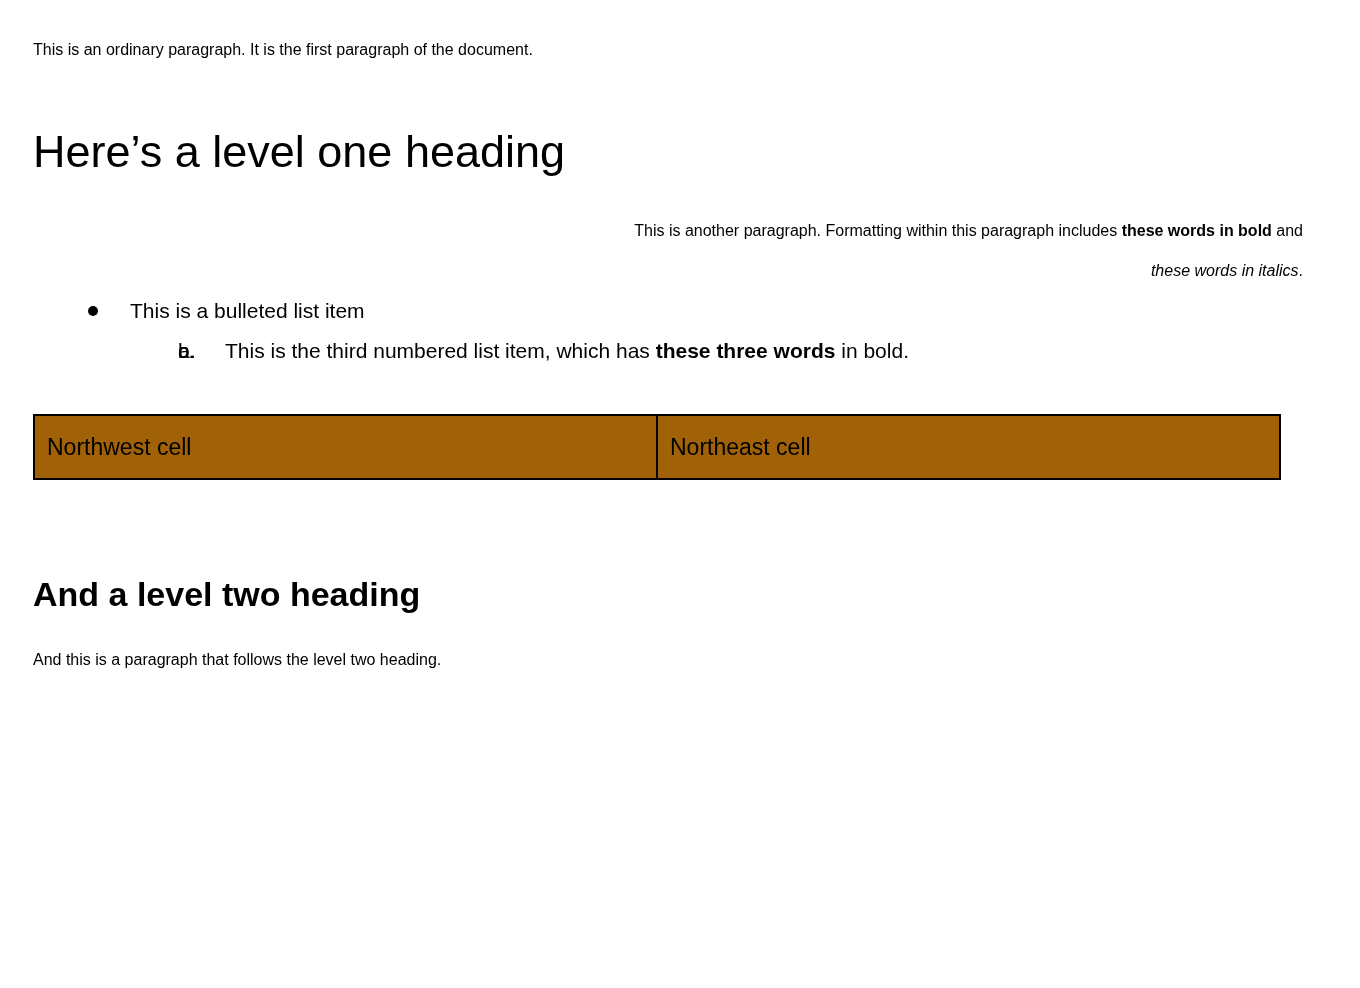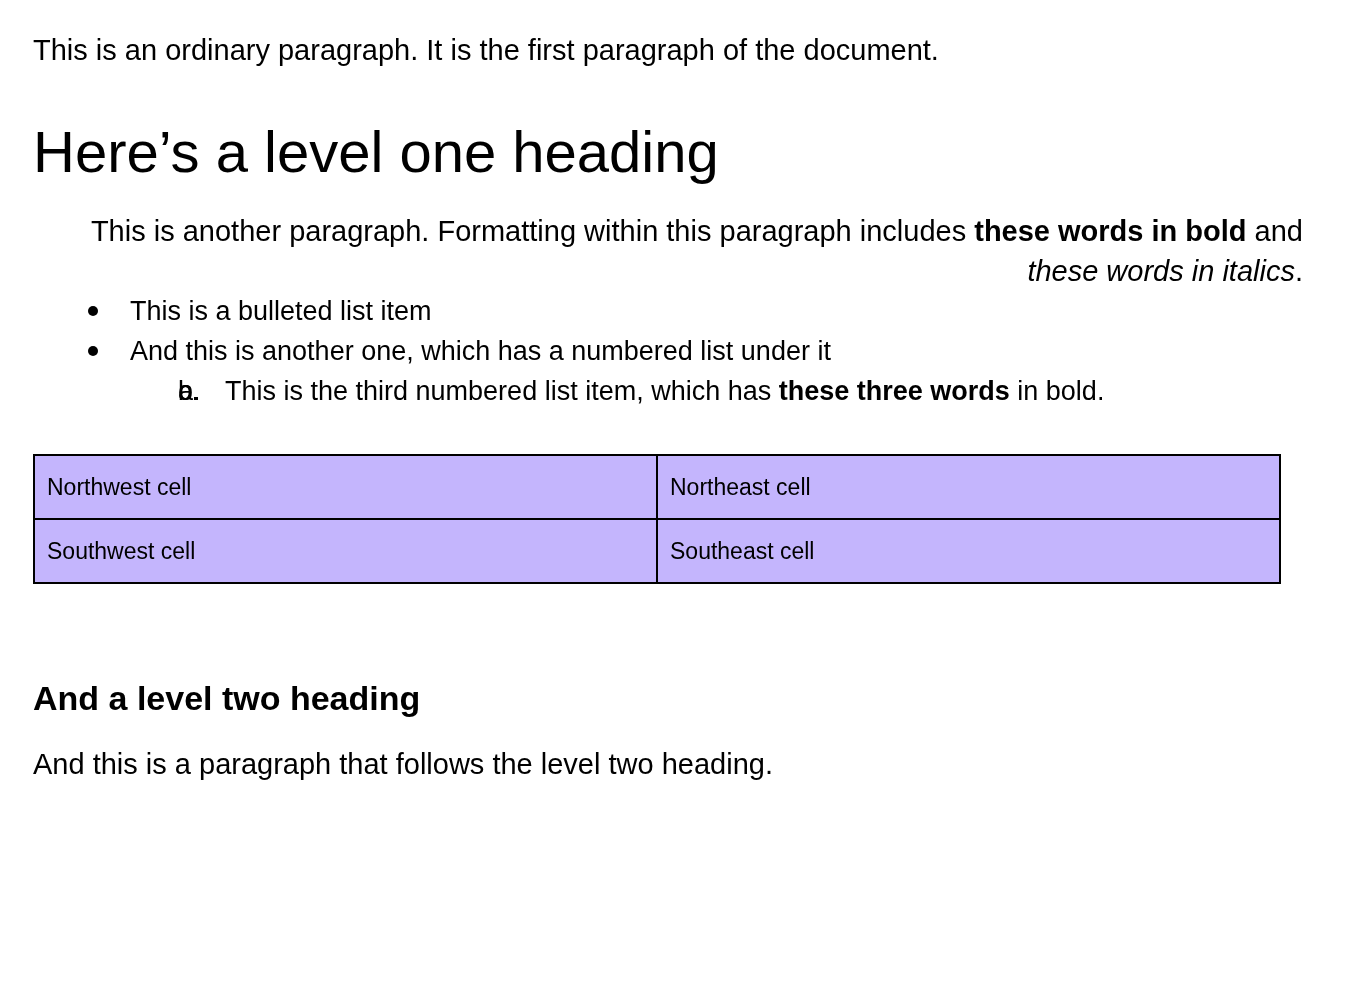--- a/index.html
+++ b/index.html
@@ -11,45 +11,45 @@
     width: 1360px;
     height: 988px;
     overflow: hidden;
     font-family: "Liberation Sans", sans-serif;
     color: #000000;
   }
   .doc {
     padding: 0 79px 0 33px;
   }
   p.para {
-    font-size: 29px;
+    font-size: 16px;
     line-height: 40px;
     margin: 0;
   }
   p.first {
     margin-top: 30px;
   }
   h1 {
-    font-size: 58px;
+    font-size: 45px;
     line-height: 52px;
     font-weight: 400;
     margin: 56px 0 0 0;
     letter-spacing: 0;
   }
   p.formatted {
     margin-top: 33px;
     width: 1270px;
     text-align: right;
   }
   .b { font-weight: 700; }
   .i { font-style: italic; margin-left: 33px; }
   .list { margin: 0; }
   .li {
     position: relative;
-    font-size: 27px;
+    font-size: 21px;
     line-height: 40px;
     padding-left: 97px;
   }
   .li.indent2 { padding-left: 192px; }
   .marker.dot {
     position: absolute;
     left: 55px;
     top: 15px;
     width: 10px;
     height: 10px;
@@ -66,21 +66,21 @@
     margin-top: 43px;
     table-layout: fixed;
   }
   table.grid td {
     border: 2px solid #000000;
     width: 50%;
     height: 62px;
     padding: 0 12px;
     font-size: 23px;
     vertical-align: middle;
-    background: #c4b5fd;
+    background: #a16207;
   }
   h2 {
     font-size: 34px;
     line-height: 40px;
     font-weight: 700;
     margin: 94px 0 0 0;
   }
   p.closing {
     margin-top: 26px;
   }
@@ -91,36 +91,31 @@
 <div class="doc">
 
   <p class="para first">This is an ordinary paragraph. It is the first paragraph of the document.</p>
 
   <h1>Here’s a level one heading</h1>
 
   <p class="para formatted"><span>This is another paragraph. Formatting within this paragraph includes </span><span class="b">these words in bold</span><span> and</span><br><span class="i">these words in italics</span><span>.</span></p>
 
   <div class="list">
       <div class="li indent1"><span class="marker dot"></span><span class="li-text"><span>This is a bulleted list item</span></span></div>
-      <div class="li indent1"><span class="marker dot"></span><span class="li-text"><span>And this is another one, which has a numbered list under it</span></span></div>
       <div class="li indent2"><span class="marker letter">a.</span></div>
       <div class="li indent2"><span class="marker letter">b.</span></div>
       <div class="li indent2"><span class="marker letter">c.</span><span class="li-text"><span>This is the third numbered list item, which has </span><span class="b">these three words</span><span> in bold.</span></span></div>
     </div>
 
   <table class="grid">
     <tbody>
         <tr>
       <td>Northwest cell</td>
       <td>Northeast cell</td>
     </tr>
-    <tr>
-      <td>Southwest cell</td>
-      <td>Southeast cell</td>
-    </tr>
   </tbody>
     </table>
 
   <h2>And a level two heading</h2>
 
   <p class="para closing">And this is a paragraph that follows the level two heading.</p>
 
 </div>
 
 </body></html>

